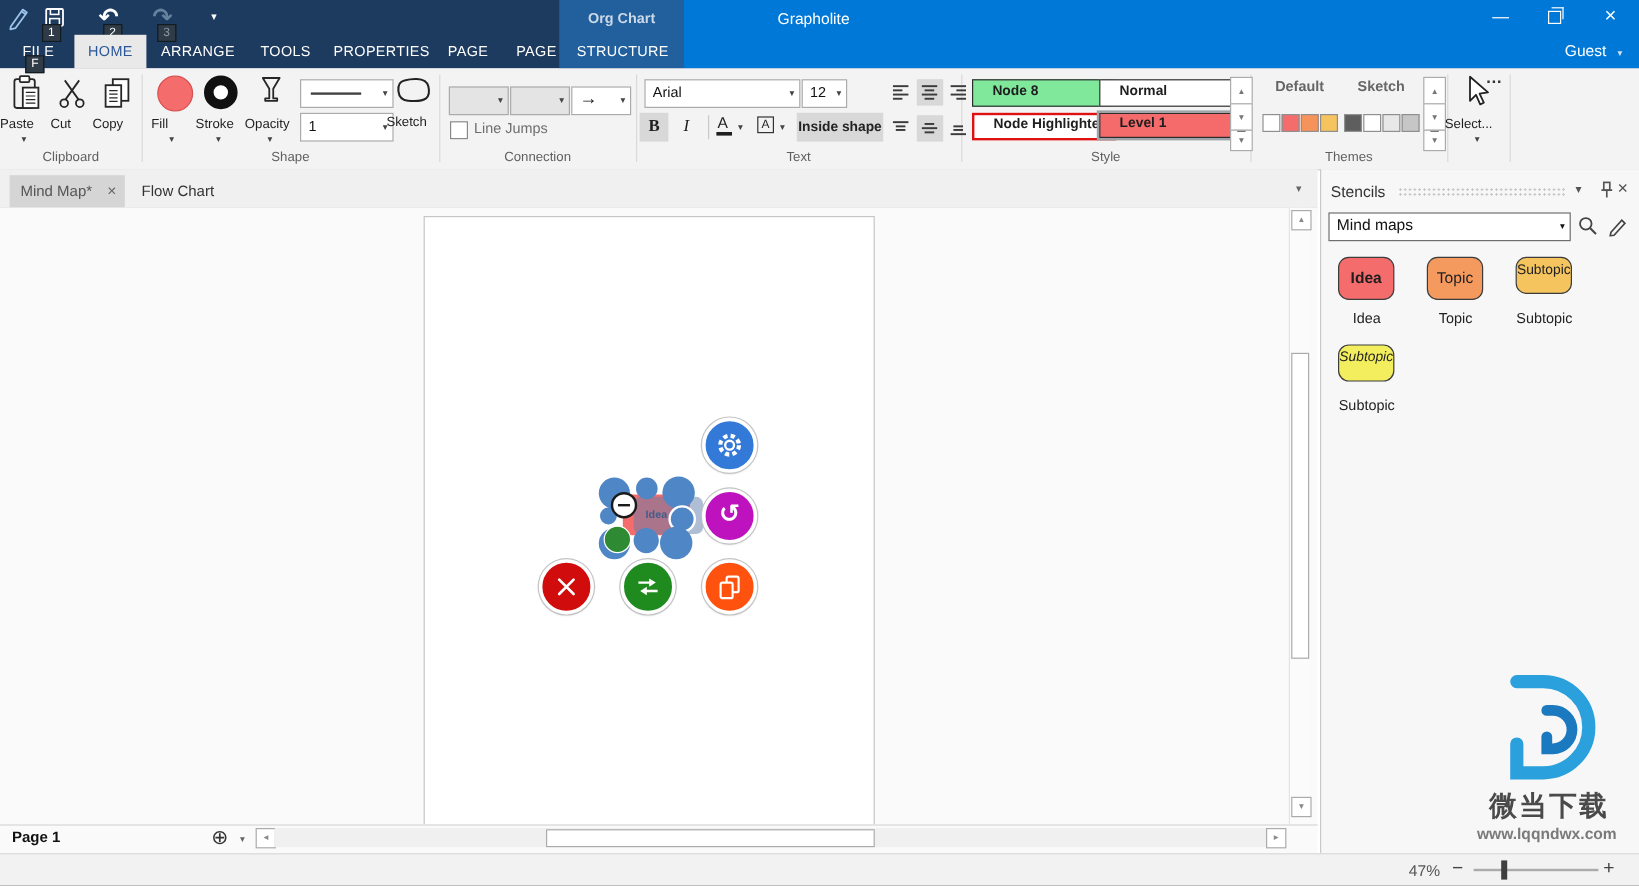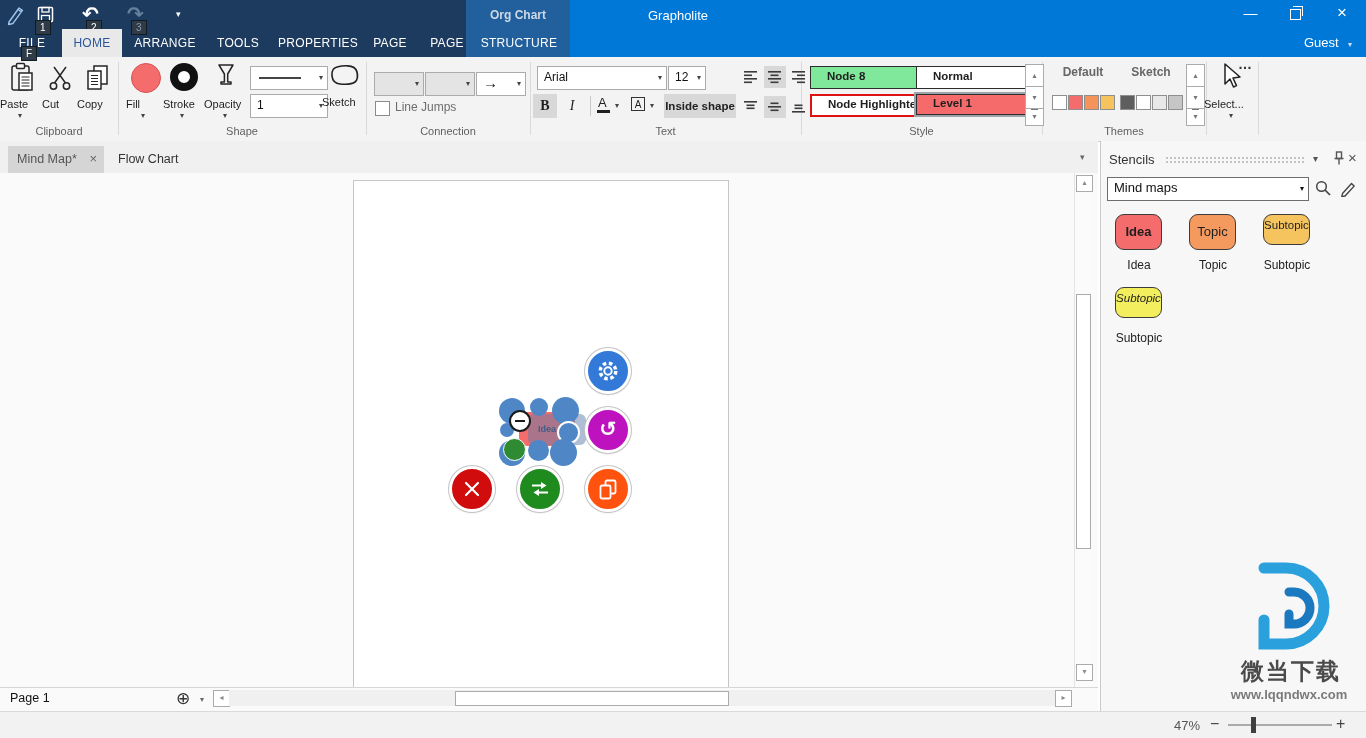--- a/index.html
+++ b/index.html
@@ -369,21 +369,21 @@
       </svg>
     </div>
 
     <div class="abs" style="left:1074px;top:0;width:17px;height:514px;background:#fbfbfb;border-left:1px solid #e3e3e3;"></div>
     <div class="sb-btn" style="left:1076px;top:2px;">▴</div>
     <div class="sb-thumb" style="left:1076px;top:121px;width:13px;height:253px;"></div>
     <div class="sb-btn" style="left:1076px;top:491px;">▾</div>
   </div>
 
   <div class="abs pagebar">
-    <span class="abs" style="left:10px;top:3px;font-size:12.5px;font-weight:normal;color:#111;border-bottom:2px solid #555;padding-bottom:18px;">Page 1</span>
+    <span class="abs" style="left:10px;top:3px;font-size:12.5px;font-weight:bold;color:#111;border-bottom:2px solid #555;padding-bottom:18px;">Page 1</span>
     <span class="abs" style="left:176px;top:0px;font-size:17px;color:#333;">⊕</span>
     <span class="abs" style="left:200px;top:7px;font-size:8px;color:#666;">▾</span>
     <div class="sb-btn" style="left:213px;top:2px;">◂</div>
     <div class="abs" style="left:229px;top:2px;width:826px;height:16px;background:#f0f0f0;"></div>
     <div class="sb-thumb" style="left:455px;top:3px;width:272px;height:13px;"></div>
     <div class="sb-btn" style="left:1055px;top:2px;">▸</div>
   </div>
 
   <div class="abs panel">
     <span class="abs" style="left:8px;top:11px;font-size:13px;color:#333;">Stencils</span>

